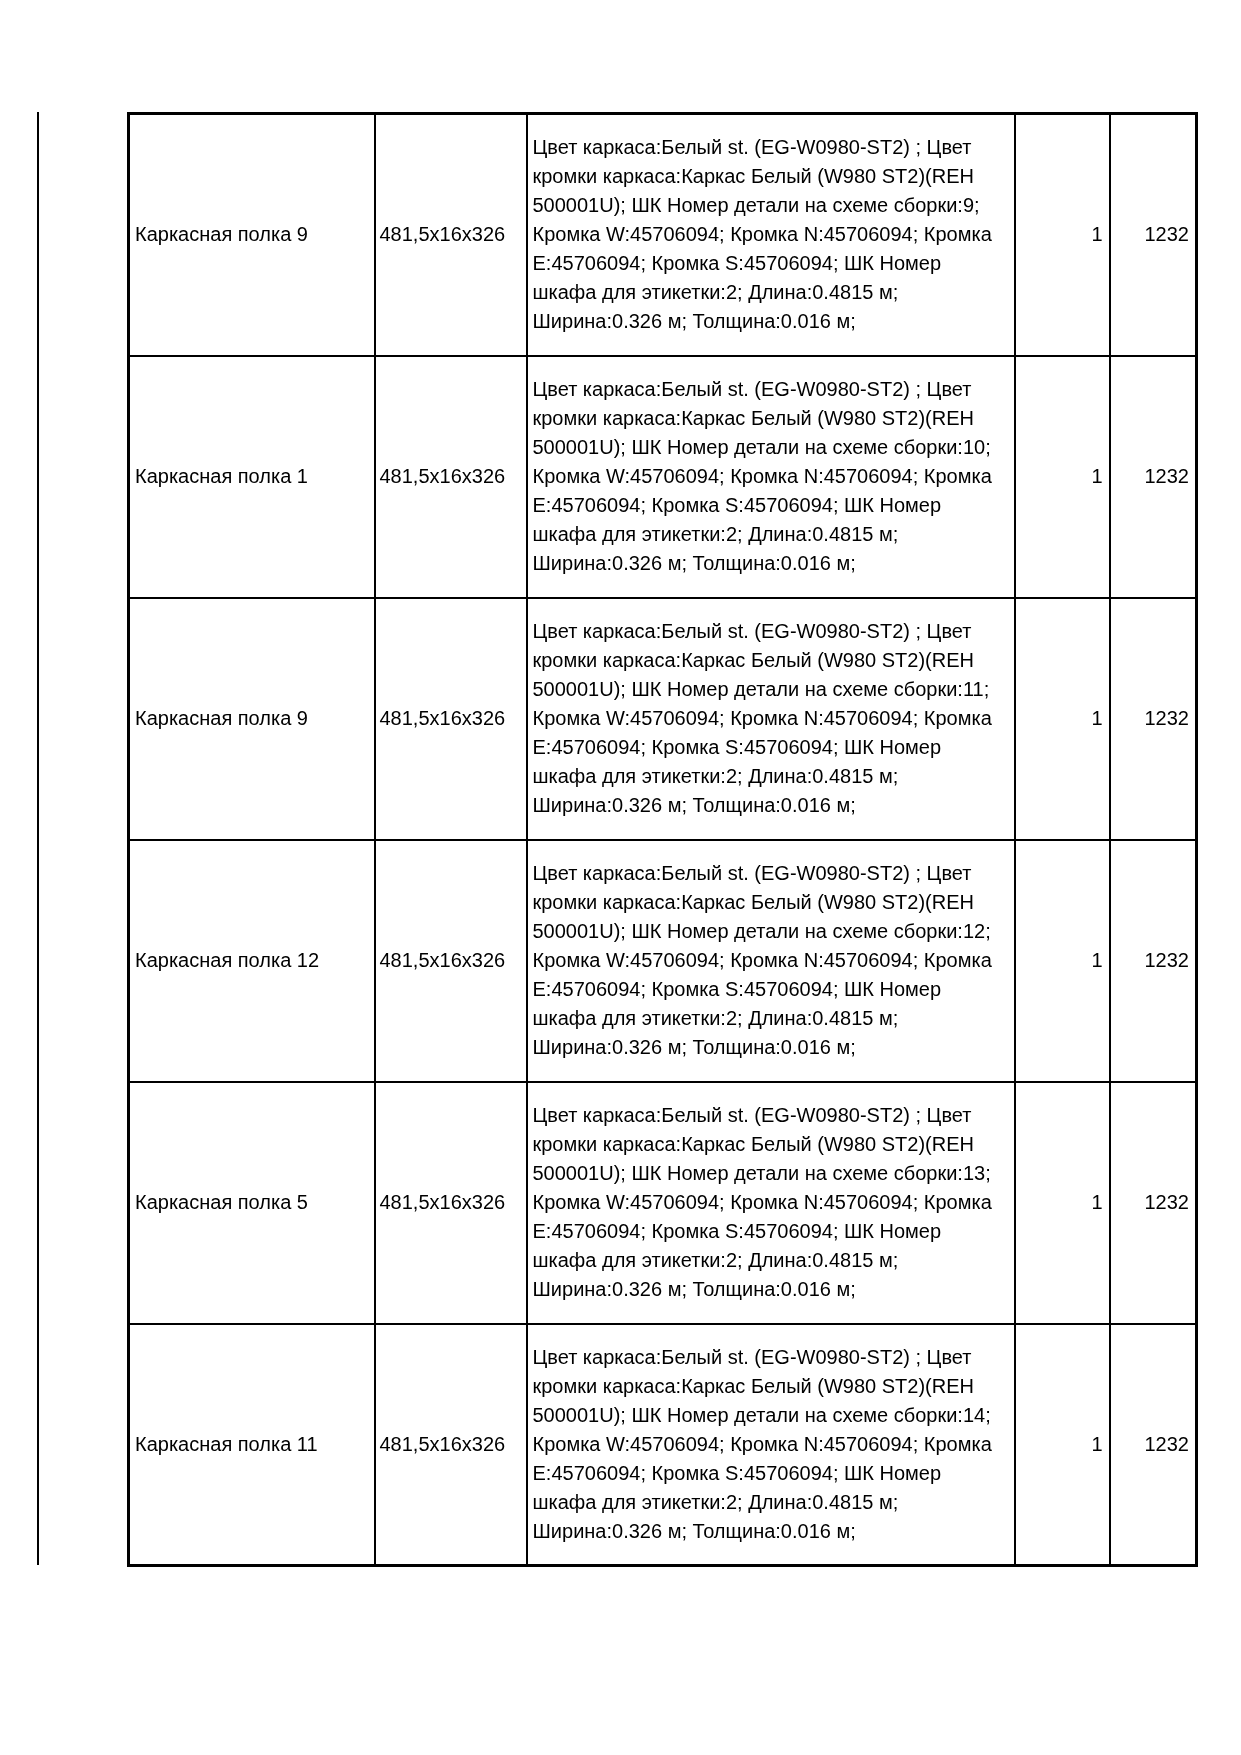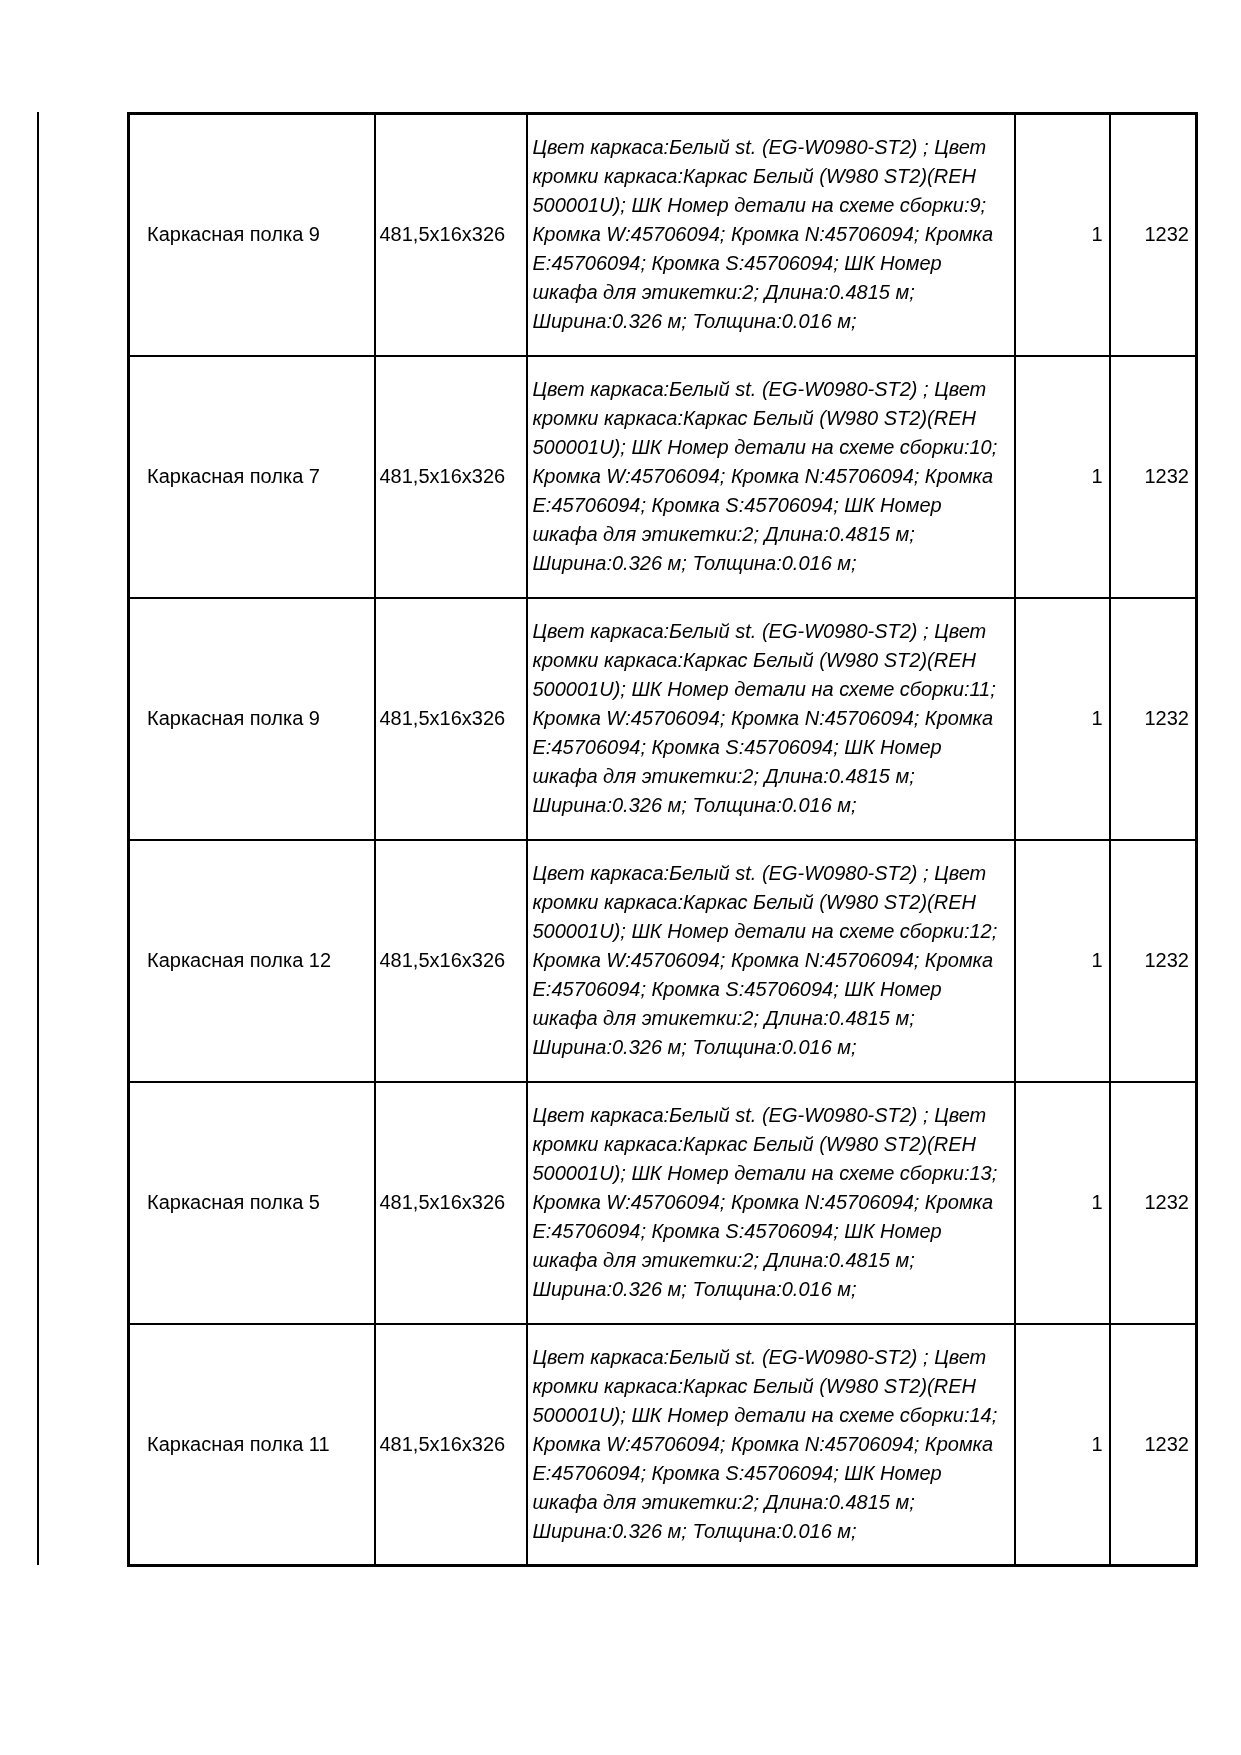--- a/index.html
+++ b/index.html
@@ -35,30 +35,29 @@
   table.spec-table tr {
     height: 242px;
   }
   table.spec-table td {
     border: 2px solid #000000;
     vertical-align: middle;
     font-size: 20px;
     overflow: hidden;
   }
   td.cell-name {
-    padding: 0 4px 0 17px;
+    padding: 0 4px 0 5px;
   }
   td.cell-dims {
     padding: 0 2px 0 4px;
     margin-left: 36px;
   }
   td.cell-desc {
     padding: 2px 5px 2px 5px;
     line-height: 29px;
-    font-style: italic;
   }
   td.cell-qty, td.cell-price {
     text-align: right;
     padding: 0 6px 0 2px;
   }
 </style>
 </head>
 <body>
 
 <div class="change-bar"></div>
@@ -73,21 +72,21 @@
   </colgroup>
   <tbody>
     <tr>
       <td class="cell-name">Каркасная полка 9</td>
       <td class="cell-dims">481,5x16x326</td>
       <td class="cell-desc">Цвет каркаса:Белый st. (EG-W0980-ST2) ; Цвет кромки каркаса:Каркас Белый (W980 ST2)(REH 500001U); ШК Номер детали на схеме сборки:9; Кромка W:45706094; Кромка N:45706094; Кромка E:45706094; Кромка S:45706094; ШК Номер шкафа для этикетки:2; Длина:0.4815 м; Ширина:0.326 м; Толщина:0.016 м;</td>
       <td class="cell-qty">1</td>
       <td class="cell-price">1232</td>
     </tr>
     <tr>
-      <td class="cell-name">Каркасная полка 7</td>
+      <td class="cell-name">Каркасная полка 1</td>
       <td class="cell-dims">481,5x16x326</td>
       <td class="cell-desc">Цвет каркаса:Белый st. (EG-W0980-ST2) ; Цвет кромки каркаса:Каркас Белый (W980 ST2)(REH 500001U); ШК Номер детали на схеме сборки:10; Кромка W:45706094; Кромка N:45706094; Кромка E:45706094; Кромка S:45706094; ШК Номер шкафа для этикетки:2; Длина:0.4815 м; Ширина:0.326 м; Толщина:0.016 м;</td>
       <td class="cell-qty">1</td>
       <td class="cell-price">1232</td>
     </tr>
     <tr>
       <td class="cell-name">Каркасная полка 9</td>
       <td class="cell-dims">481,5x16x326</td>
       <td class="cell-desc">Цвет каркаса:Белый st. (EG-W0980-ST2) ; Цвет кромки каркаса:Каркас Белый (W980 ST2)(REH 500001U); ШК Номер детали на схеме сборки:11; Кромка W:45706094; Кромка N:45706094; Кромка E:45706094; Кромка S:45706094; ШК Номер шкафа для этикетки:2; Длина:0.4815 м; Ширина:0.326 м; Толщина:0.016 м;</td>
       <td class="cell-qty">1</td>

